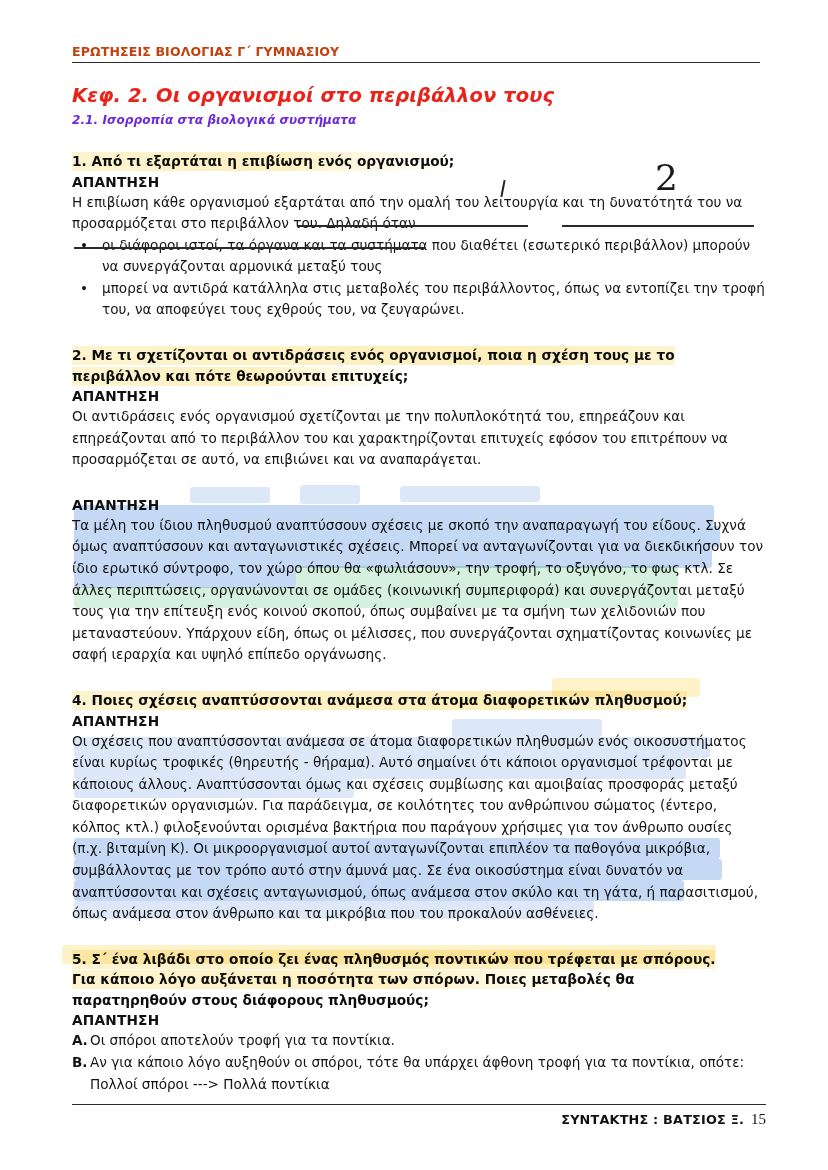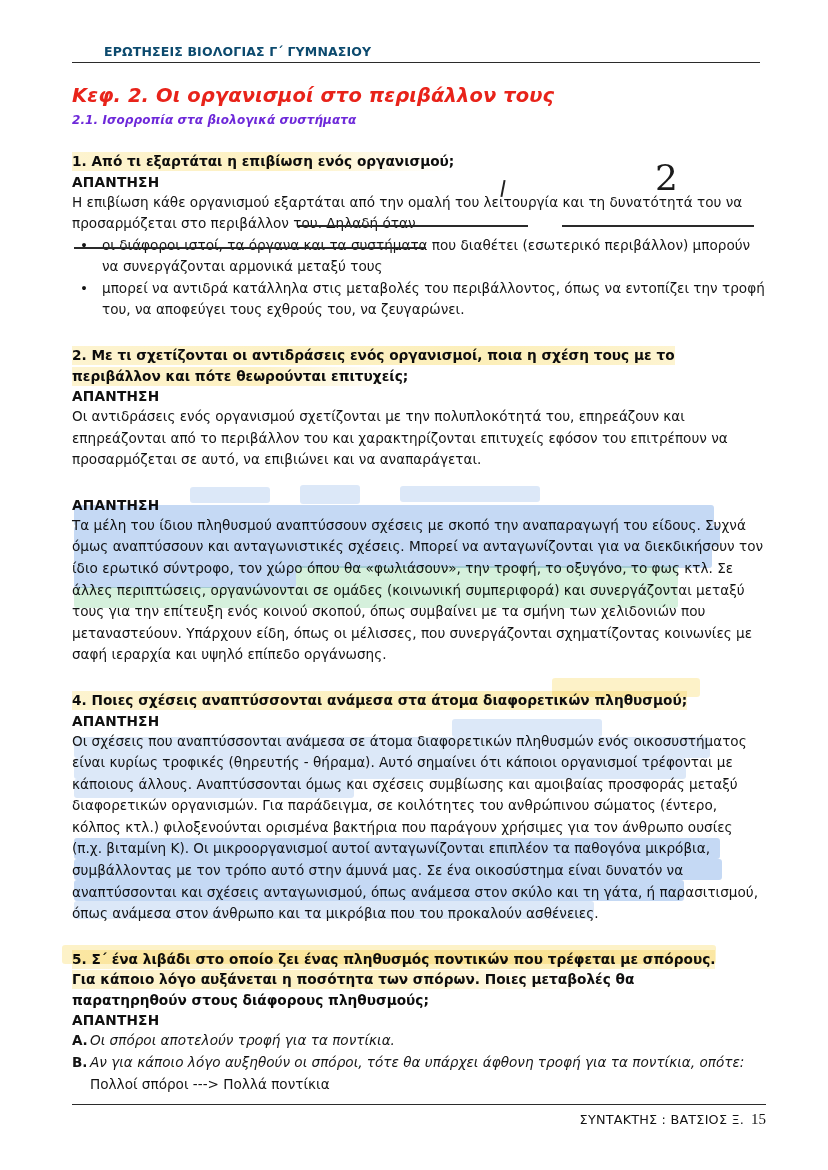--- a/index.html
+++ b/index.html
@@ -21,23 +21,22 @@
     height: 1170px;
     box-sizing: border-box;
     padding: 44px 62px 0 72px;
   }
 
   
   .runhead {
     font-size: 12.5px;
     font-weight: bold;
     letter-spacing: .15px;
-    color: #0c4a6e;
+    color: #c2410c;
     padding-bottom: 3px;
-    margin-left: 32px;
   }
   .runhead-rule {
     border-bottom: 1.4px solid #2b2b2b;
     margin: 0 0 0 0;
     width: 688px;
   }
 
   
   .chapter-title {
     margin-top: 21px;
@@ -107,21 +106,21 @@
   .bullet-row {
     display: flex;
     font-size: 13.6px;
     line-height: 21.6px;
   }
   .bullet-dot { width: 30px; flex: 0 0 30px; text-align: left; padding-left: 8px; box-sizing: border-box;}
   .bullet-txt { flex: 1; }
 
   .ab-row { display: flex; font-size: 13.6px; line-height: 21.6px; }
   .ab-key { flex: 0 0 18px; font-weight: bold; }
-  .ab-txt { flex: 1; font-style: italic; }
+  .ab-txt { flex: 1; }
   .ab-indent { padding-left: 18px; }
 
   
   .hl-layer {
     position: absolute;
     pointer-events: none;
     border-radius: 3px;
     mix-blend-mode: multiply;
   }
   .hl-blue  { background: rgba(150,185,235,.55); }
@@ -158,21 +157,21 @@
   .footer-rule {
     border-top: 1.3px solid #2b2b2b;
     width: 694px;
   }
   .footer-line {
     margin-top: 6px;
     text-align: right;
     font-size: 12.8px;
     width: 694px;
   }
-  .footer-author { font-weight: normal; letter-spacing: .2px; }
+  .footer-author { font-weight: bold; letter-spacing: .2px; }
   .footer-page {
     font-family: Liberation Serif, serif;
     font-size: 15px;
     margin-left: 7px;
   }
 </style>
 </head>
 <body>
 
 <div class="page">

